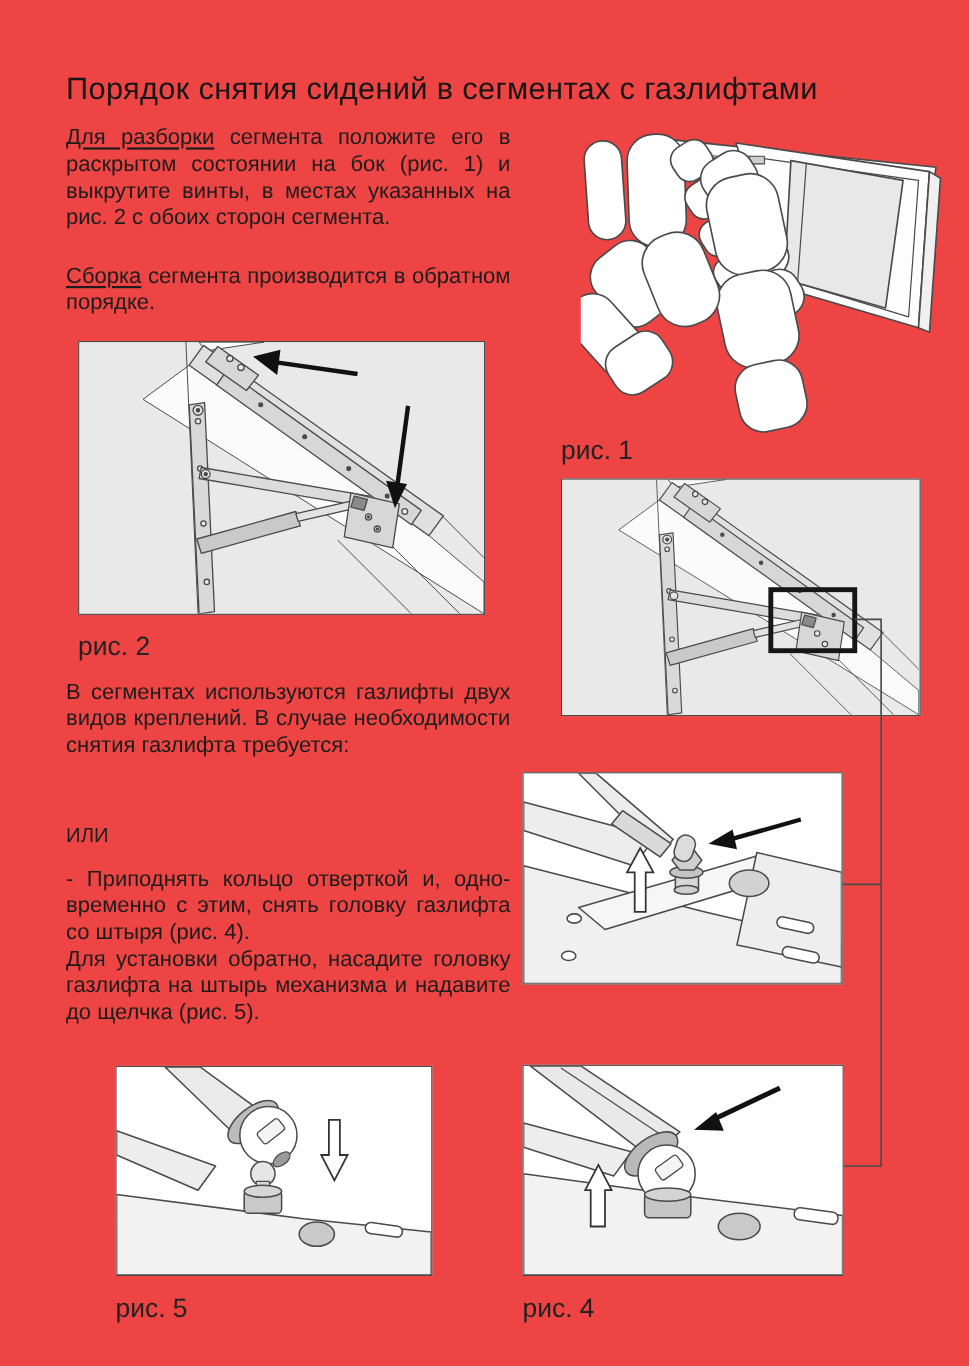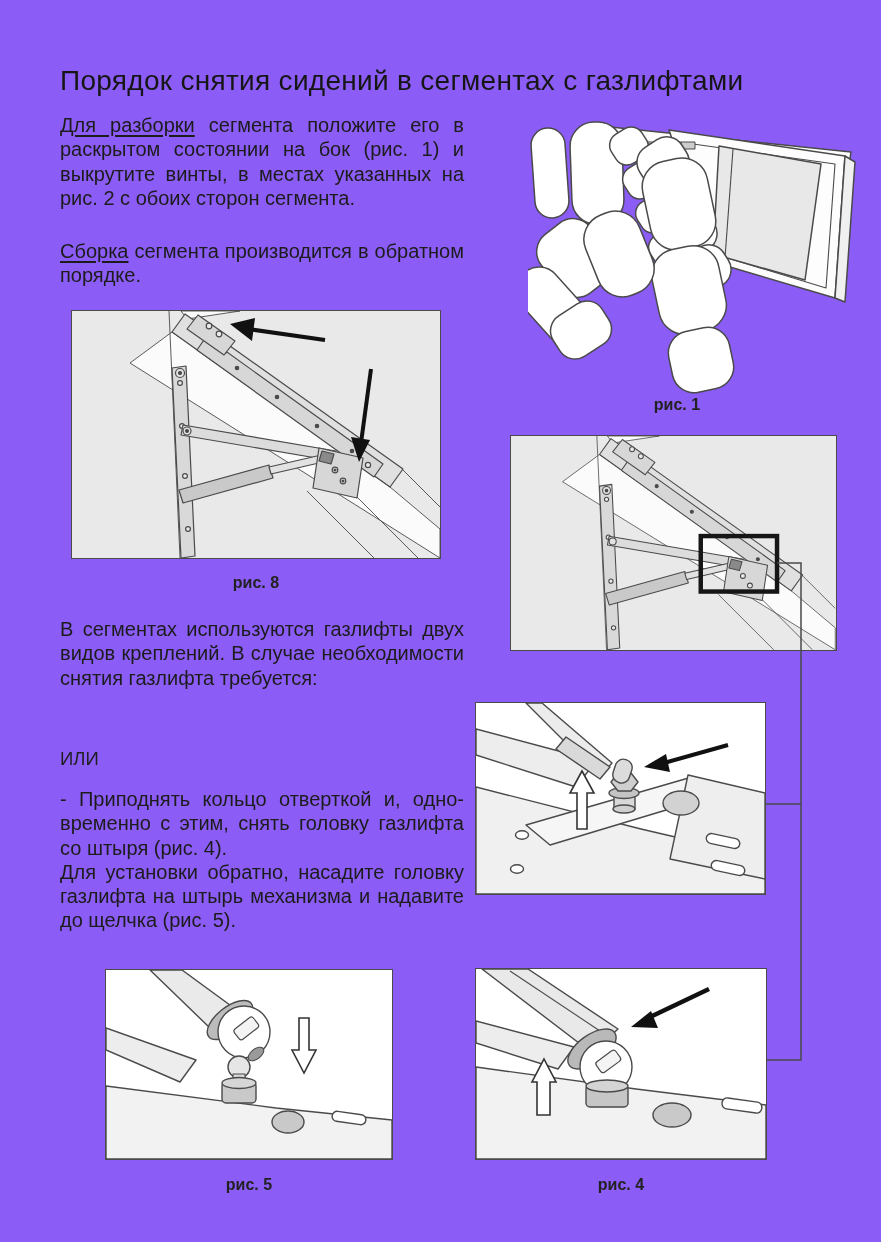--- a/index.html
+++ b/index.html
@@ -1,35 +1,35 @@
 <!DOCTYPE html>
 <html><head>
 <meta charset="utf-8">
 <style>
   html,body{margin:0;padding:0;background:#9a9a9a;}
   .page{
-    position:relative;width:881px;height:1242px;margin:0 auto;background:#8b5cf6;
+    position:relative;width:881px;height:1242px;margin:0 auto;background:#ef4444;
     font-family:"Liberation Sans","DejaVu Sans",sans-serif;color:#1f1f1f;overflow:hidden;
   }
   .title{
     position:absolute;left:60px;top:46px;font-size:28px;font-weight:400;
     letter-spacing:.3px;color:#161616;white-space:nowrap;
   }
   .textblock{
     position:absolute;left:60px;width:404px;font-size:20px;line-height:24.3px;
     text-align:justify;color:#1c1c1c;
   }
   .textblock p{margin:0;}
   .lead{text-decoration:underline;text-underline-offset:3px;}
   .single{text-align:left;}
   .or-line{position:absolute;left:60px;width:370px;font-size:18.5px;}
   .fig-box{position:absolute;border:1px solid #4a4a4a;box-sizing:border-box;background:#fff;}
   .fig-box.gray{background:#e9e9e9;}
   .fig-canvas{position:absolute;}
-  .fig-label{position:absolute;font-size:16px;text-align:center;color:#222;font-weight:bold;}
+  .fig-label{position:absolute;font-size:24px;text-align:left;color:#222;}
   svg{display:block;width:100%;height:100%;}
   .overlay{position:absolute;left:0;top:0;width:881px;height:1242px;pointer-events:none;}
 </style>
 </head>
 <body>
 
 <div class="page">
 
   <h1 class="title">Порядок снятия сидений в сегментах с газлифтами</h1>
 
@@ -84,21 +84,21 @@
       <g fill="#111">
         <line x1="176" y1="18" x2="253" y2="29" stroke="#111" stroke-width="4"></line>
         <polygon points="158,13 183,7 180,30"></polygon>
       </g>
       <g fill="#111">
         <line x1="299" y1="58" x2="289" y2="132" stroke="#111" stroke-width="4"></line>
         <polygon points="287,151 279,126 298,129"></polygon>
       </g>
     </svg>
   </div>
-  <div class="fig-label" style="left:71px;top:574px;width:370px;">рис. 8</div>
+  <div class="fig-label" style="left:71px;top:574px;width:370px;">рис. 2</div>
 
   <div class="fig-canvas" style="left:528px;top:112px;width:352px;height:284px;">
     <svg viewBox="0 0 350 284">
       <g fill="#fdfdfd" stroke="#4a4a4a" stroke-width="1.5" stroke-linejoin="round">
         <polygon points="72,14 322,40 320,52 70,26"></polygon>
         <polygon points="140,18 316,44 306,186 184,150"></polygon>
         <polygon points="316,44 326,50 316,190 306,186" fill="#f0f0f0"></polygon>
         <polygon points="150,30 306,52 297,176 192,144" fill="none" stroke-width="1.1"></polygon>
         <polygon points="190,34 292,52 276,168 184,142" fill="#e8e8e8"></polygon>
         <line x1="204" y1="37" x2="196" y2="146" stroke-width="1.1"></line>

